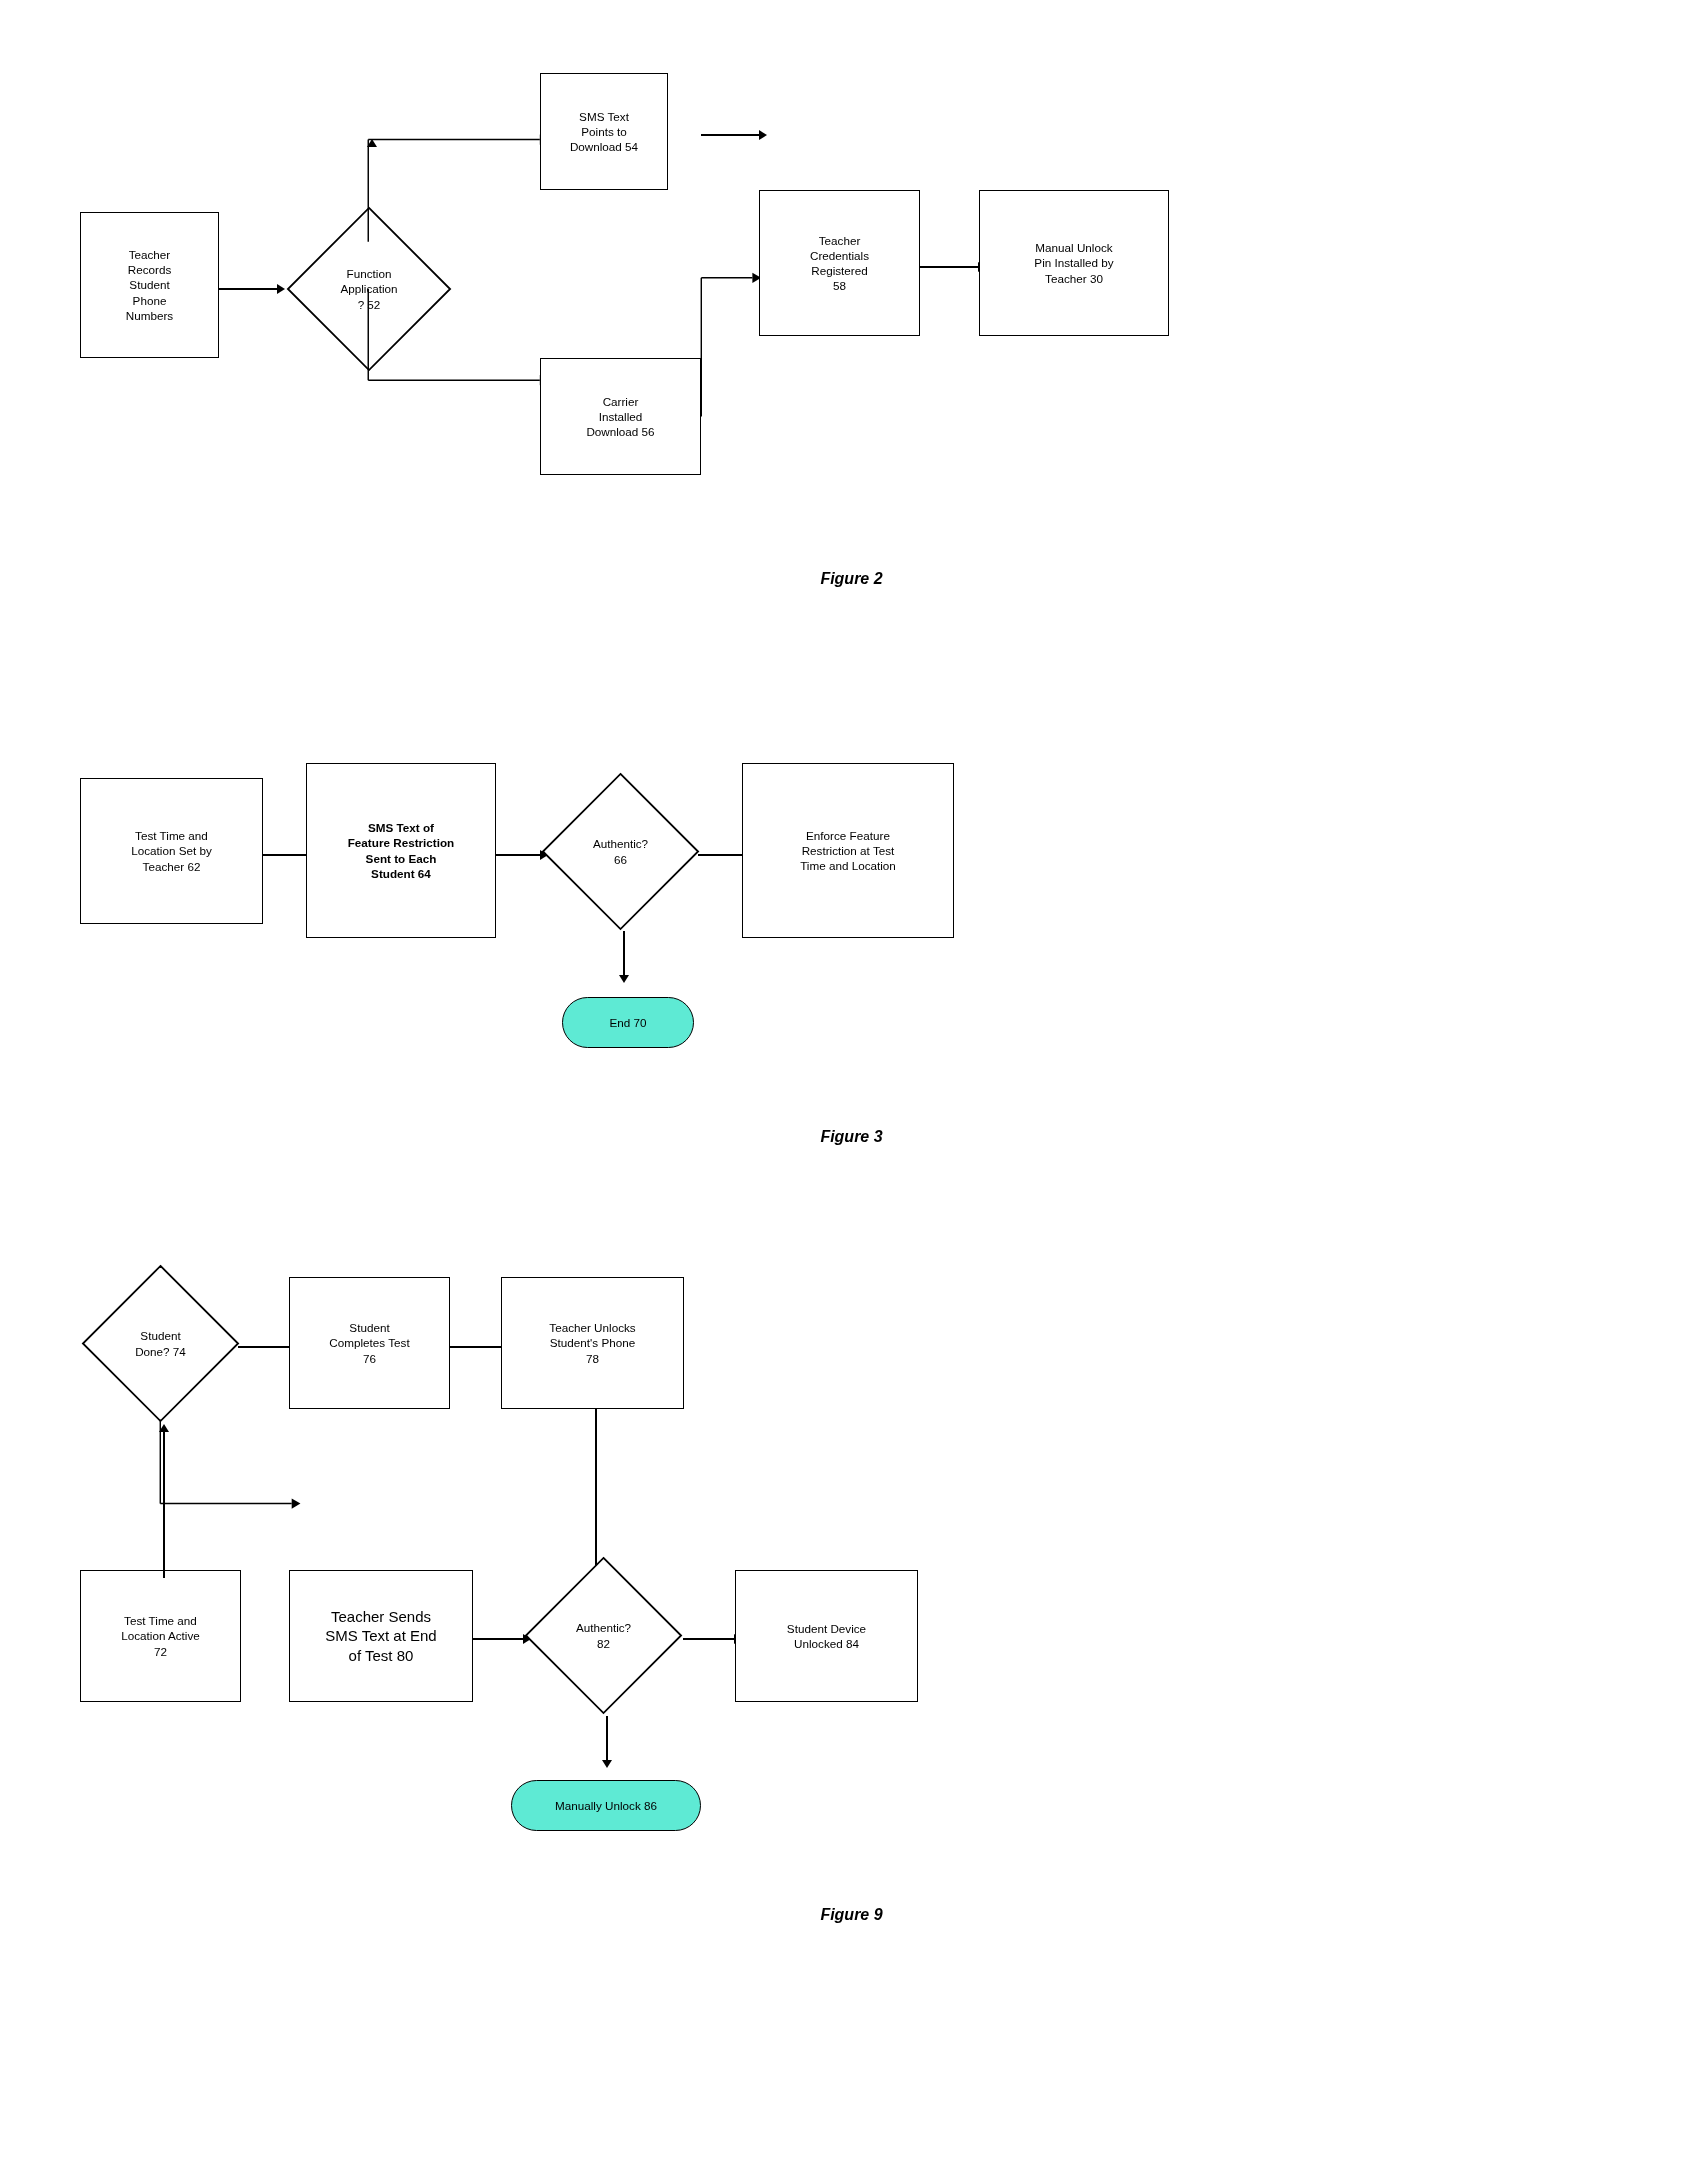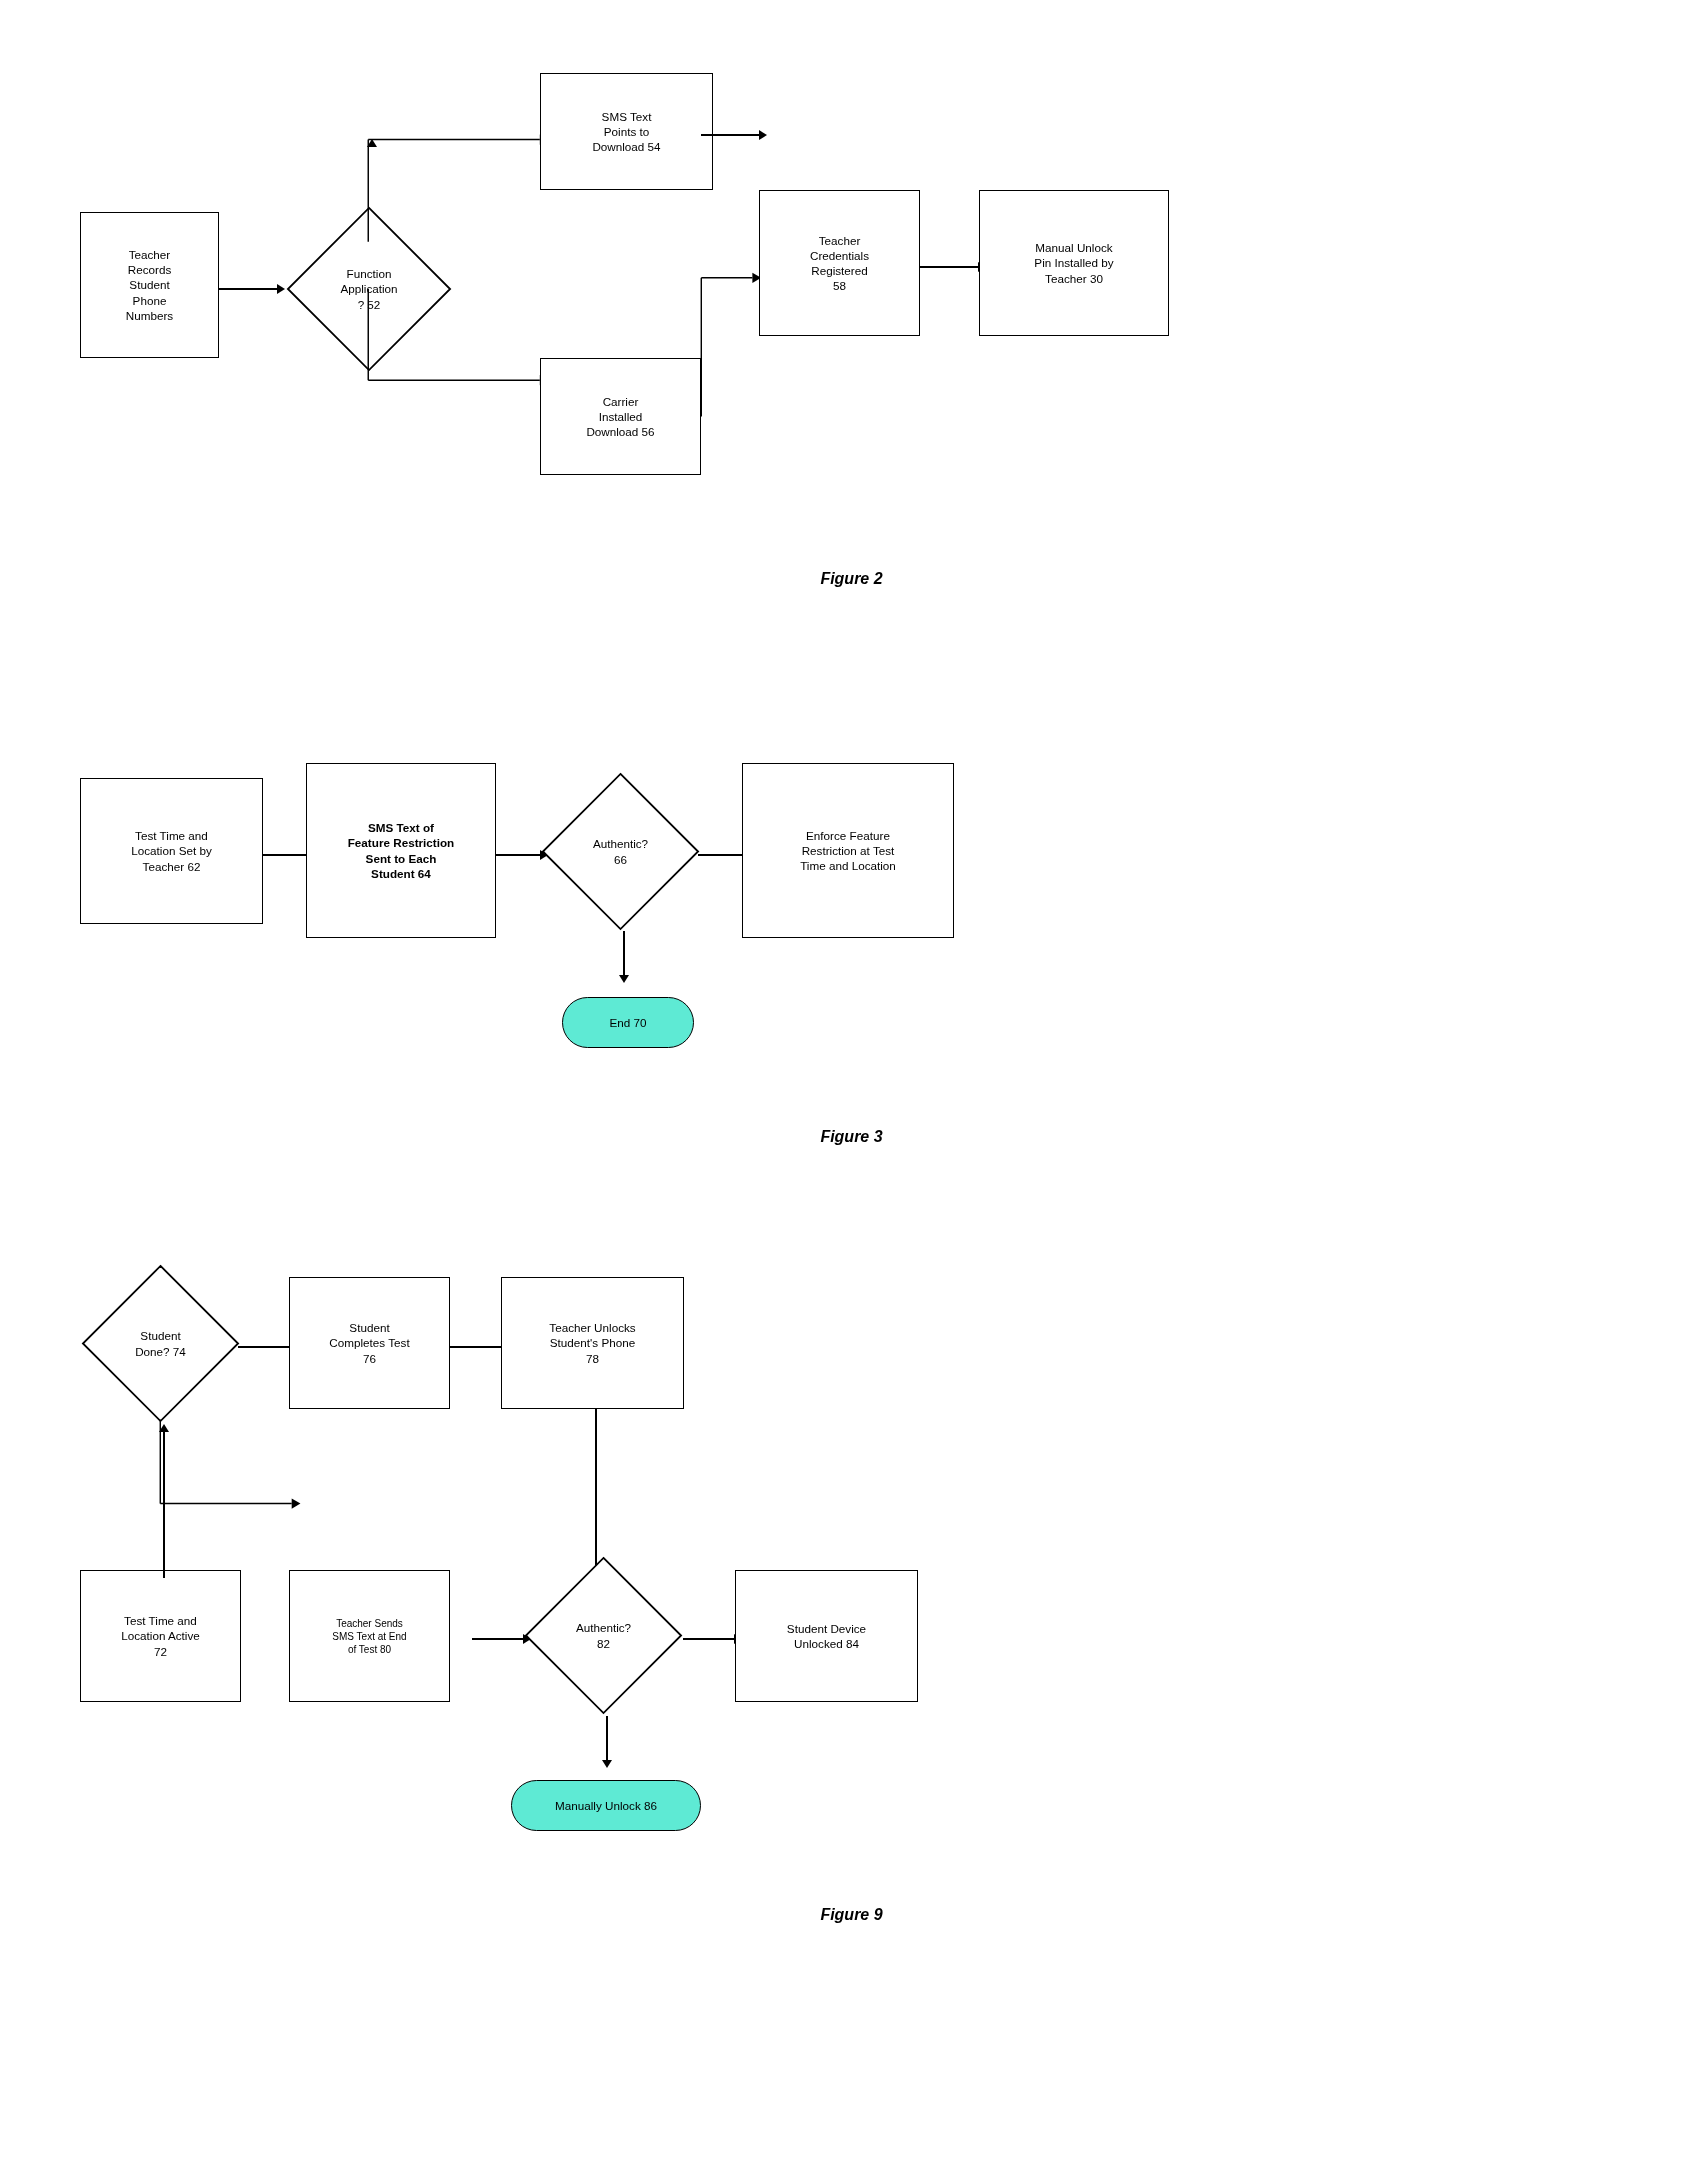--- a/index.html
+++ b/index.html
@@ -145,21 +145,21 @@
       <div style="width:1.5px; height:0px; background:#000;"></div>
     </div>
 
     <svg class="abs" style="left:219px; top:37px; pointer-events:none;" width="365" height="212" viewBox="0 0 500 290">
 
       <line x1="125" y1="220" x2="125" y2="80" stroke="black" stroke-width="2"></line>
       <line x1="125" y1="80" x2="360" y2="80" stroke="black" stroke-width="2"></line>
       <polygon points="360,73 372,80 360,87" fill="black"></polygon>
     </svg>
 
-    <div class="box abs" style="left:482px; top:29px; width:173px; height:117px; font-size:11.7px;">
+    <div class="box abs" style="left:482px; top:29px; width:128px; height:117px; font-size:11.7px;">
       <span style="white-space:pre-line;">SMS Text
 Points to
 Download 54</span>
     </div>
 
     <svg class="abs" style="left:219px; top:241px; pointer-events:none;" width="365" height="205" viewBox="0 0 500 280">
       <line x1="125" y1="5" x2="125" y2="130" stroke="black" stroke-width="2"></line>
       <line x1="125" y1="130" x2="360" y2="130" stroke="black" stroke-width="2"></line>
       <polygon points="360,123 372,130 360,137" fill="black"></polygon>
     </svg>
@@ -317,21 +317,21 @@
       <div style="width:1.5px; height:190px; background:#000;"></div>
       <div class="arrow-head-d"></div>
     </div>
 
     <svg class="abs" style="left:22px; top:197px; pointer-events:none;" width="292" height="219" viewBox="0 0 400 300">
       <line x1="110" y1="5" x2="110" y2="120" stroke="black" stroke-width="2"></line>
       <line x1="110" y1="120" x2="290" y2="120" stroke="black" stroke-width="2"></line>
       <polygon points="290,113 302,120 290,127" fill="black"></polygon>
     </svg>
 
-    <div class="box abs" style="left:231px; top:351px; width:161px; height:132px; font-size:10px;">
+    <div class="box abs" style="left:231px; top:351px; width:184px; height:132px; font-size:15px;">
       <span style="white-space:pre-line;">Teacher Sends
 SMS Text at End
 of Test 80</span>
     </div>
 
     <div class="abs" style="left:414px; top:415px; display:flex; align-items:center;">
       <div class="arrow-line-h" style="width:51px;"></div>
       <div class="arrow-head-r"></div>
     </div>
 

